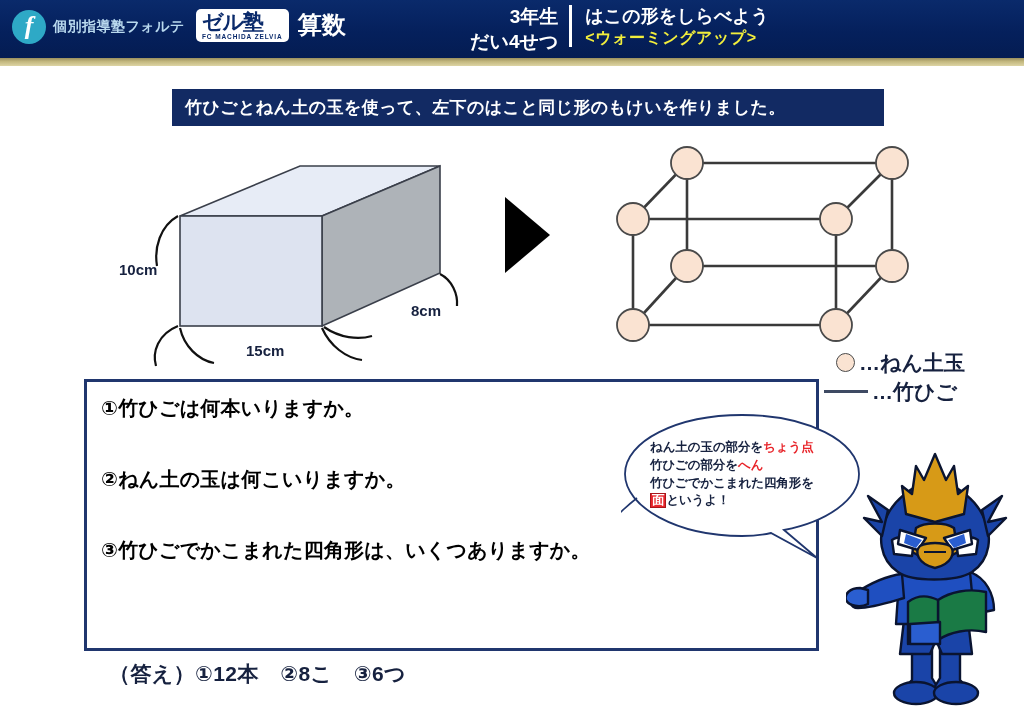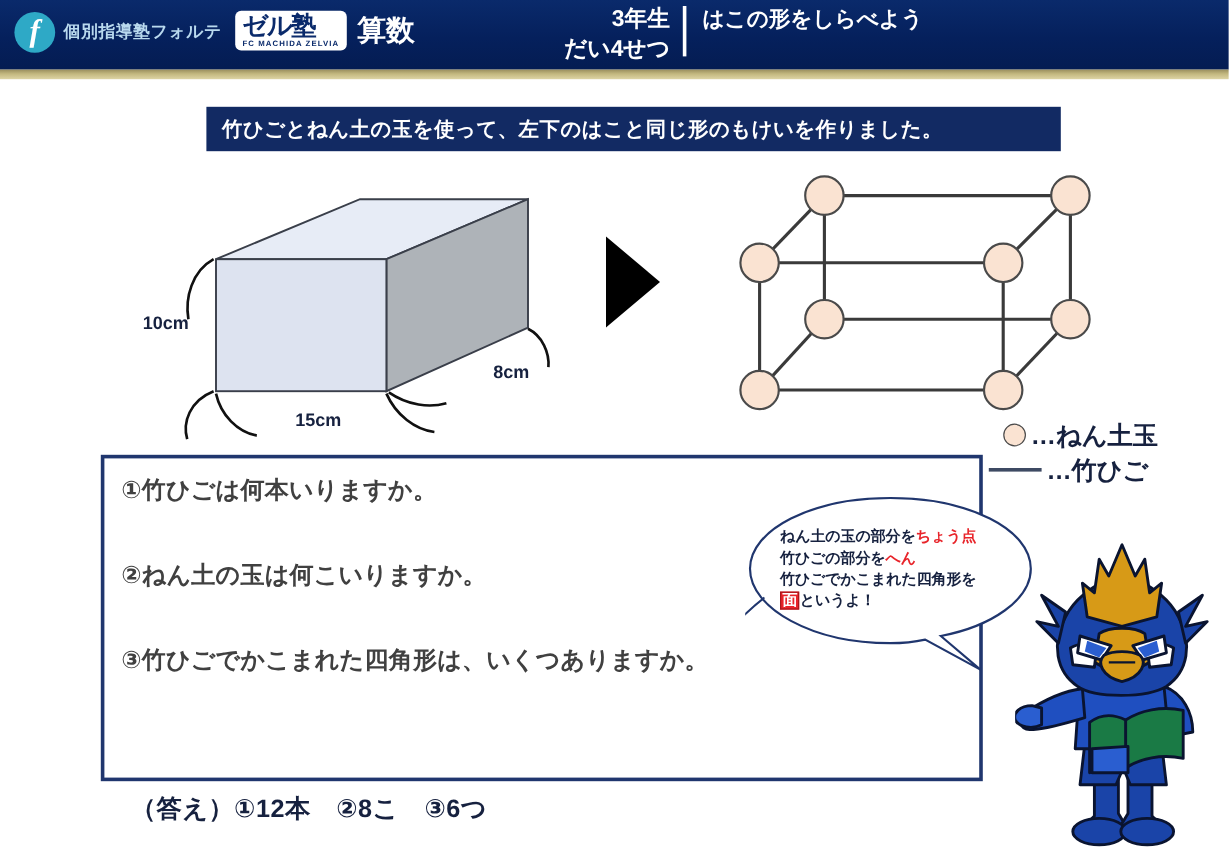--- a/index.html
+++ b/index.html
@@ -157,21 +157,21 @@
 
   
   #question-box {
     position: absolute; left: 84px; top: 379px;
     width: 735px; height: 272px;
     border: 3px solid #20366e;
     background: #ffffff;
   }
   .question-line {
     position: absolute; left: 14px;
-    font-size: 20px; font-weight: bold; color: #404040;
+    font-size: 20px; font-weight: bold; color: #000000;
     white-space: nowrap; letter-spacing: .2px;
   }
   #q1 { top: 13px; }
   #q2 { top: 84px; }
   #q3 { top: 155px; }
   #answer-line {
     position: absolute; left: 22px; top: 230px;
     font-size: 21px; font-weight: bold; color: #16213f;
     white-space: nowrap; letter-spacing: .4px; margin-top: 48px;
   }
@@ -225,20 +225,21 @@
   </div>
 
   <div id="header-right">
     <div id="grade-block">
       <div>3年生</div>
       <div>だい4せつ</div>
     </div>
     <div id="grade-divider"></div>
     <div id="title-block">
       <div id="lesson-title">はこの形をしらべよう</div>
+      <div id="lesson-sub">&lt;ウォーミングアップ&gt;</div>
     </div>
   </div>
 
   <div id="instruction-banner">
     <span id="instruction-text">竹ひごとねん土の玉を使って、左下のはこと同じ形のもけいを作りました。</span>
   </div>
 
   <div id="box-diagram">
     <svg width="390" height="220" viewBox="0 0 390 220">
 

